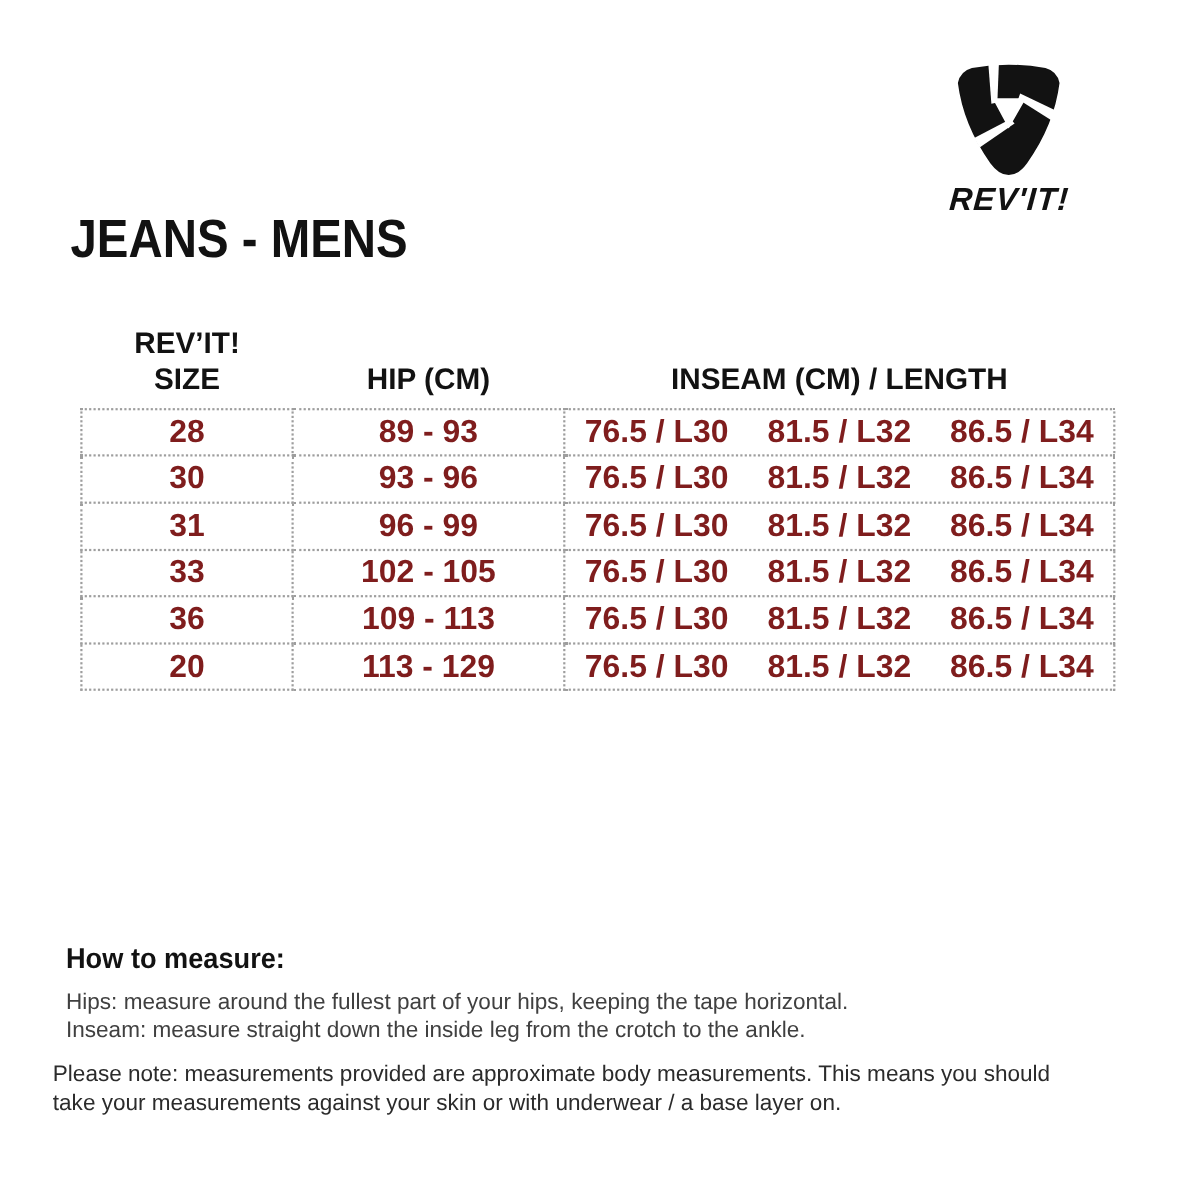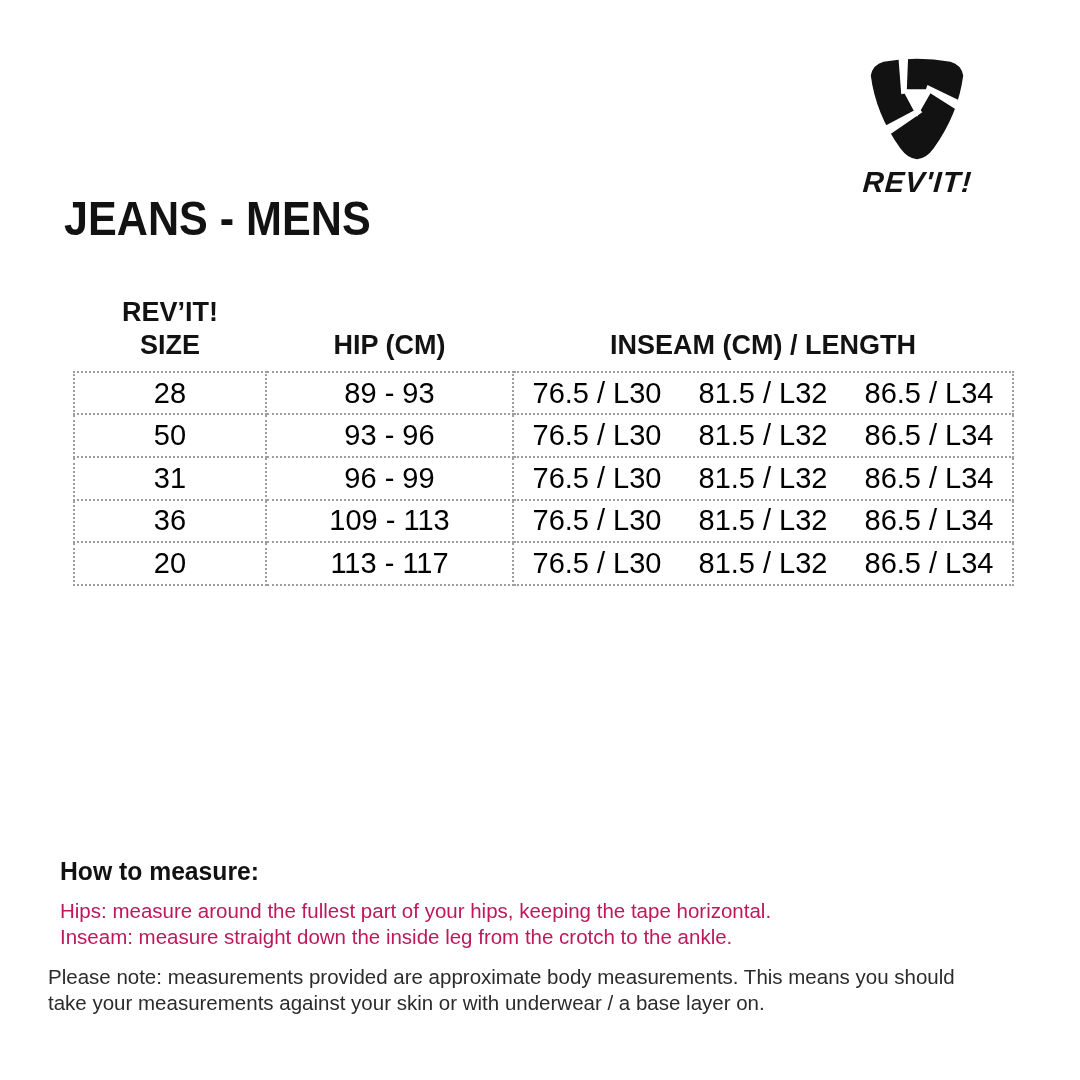--- a/index.html
+++ b/index.html
@@ -43,36 +43,36 @@
   .size-table col.c-inseam{width:500px;}
 
   .size-table thead th{
     border:none; padding:0 0 9px 0; vertical-align:bottom;
     font-size:27px; font-weight:bold; line-height:1.22; color:#121212;
     text-align:center;
   }
   .size-table tbody td{
     border:2px dotted #9e9e9e;
     height:40.6px; padding:0;
-    font-size:29px; font-weight:normal; text-align:center;
-    vertical-align:middle; color:#000000;
+    font-size:29px; font-weight:bold; text-align:center;
+    vertical-align:middle; color:#7f1d1d;
   }
   .inseam-cell{display:flex; width:100%; height:100%; align-items:center;}
   .inseam-cell span{flex:1 1 0; }
 
   
   .howto-heading{
     position:absolute; left:60px; top:856px;
     font-size:26px; font-weight:bold; color:#121212;
     transform:scaleX(0.95); transform-origin:left center;
     white-space:nowrap;
   }
   .howto-lines{
     position:absolute; left:60px; top:898px; width:960px;
-    font-size:20.5px; line-height:1.26; color:#be185d;
+    font-size:20.5px; line-height:1.26; color:#404040;
   }
   .howto-note{
     position:absolute; left:48px; top:964px; width:940px;
     font-size:20.5px; line-height:1.28; color:#2b2b2b;
   }
 </style>
 </head>
 <body>
 
 <div class="sheet">
@@ -121,21 +121,21 @@
         <td>89 - 93</td>
         <td>
             <div class="inseam-cell">
           <span>76.5 / L30</span>
           <span>81.5 / L32</span>
           <span>86.5 / L34</span>
         </div>
           </td>
       </tr>
       <tr>
-        <td>50</td>
+        <td>30</td>
         <td>93 - 96</td>
         <td>
             <div class="inseam-cell">
           <span>76.5 / L30</span>
           <span>81.5 / L32</span>
           <span>86.5 / L34</span>
         </div>
           </td>
       </tr>
       <tr>
@@ -143,33 +143,44 @@
         <td>96 - 99</td>
         <td>
             <div class="inseam-cell">
           <span>76.5 / L30</span>
           <span>81.5 / L32</span>
           <span>86.5 / L34</span>
         </div>
           </td>
       </tr>
       <tr>
+        <td>33</td>
+        <td>102 - 105</td>
+        <td>
+            <div class="inseam-cell">
+          <span>76.5 / L30</span>
+          <span>81.5 / L32</span>
+          <span>86.5 / L34</span>
+        </div>
+          </td>
+      </tr>
+      <tr>
         <td>36</td>
         <td>109 - 113</td>
         <td>
             <div class="inseam-cell">
           <span>76.5 / L30</span>
           <span>81.5 / L32</span>
           <span>86.5 / L34</span>
         </div>
           </td>
       </tr>
       <tr>
         <td>20</td>
-        <td>113 - 117</td>
+        <td>113 - 129</td>
         <td>
             <div class="inseam-cell">
           <span>76.5 / L30</span>
           <span>81.5 / L32</span>
           <span>86.5 / L34</span>
         </div>
           </td>
       </tr>
     </tbody>
   </table>

